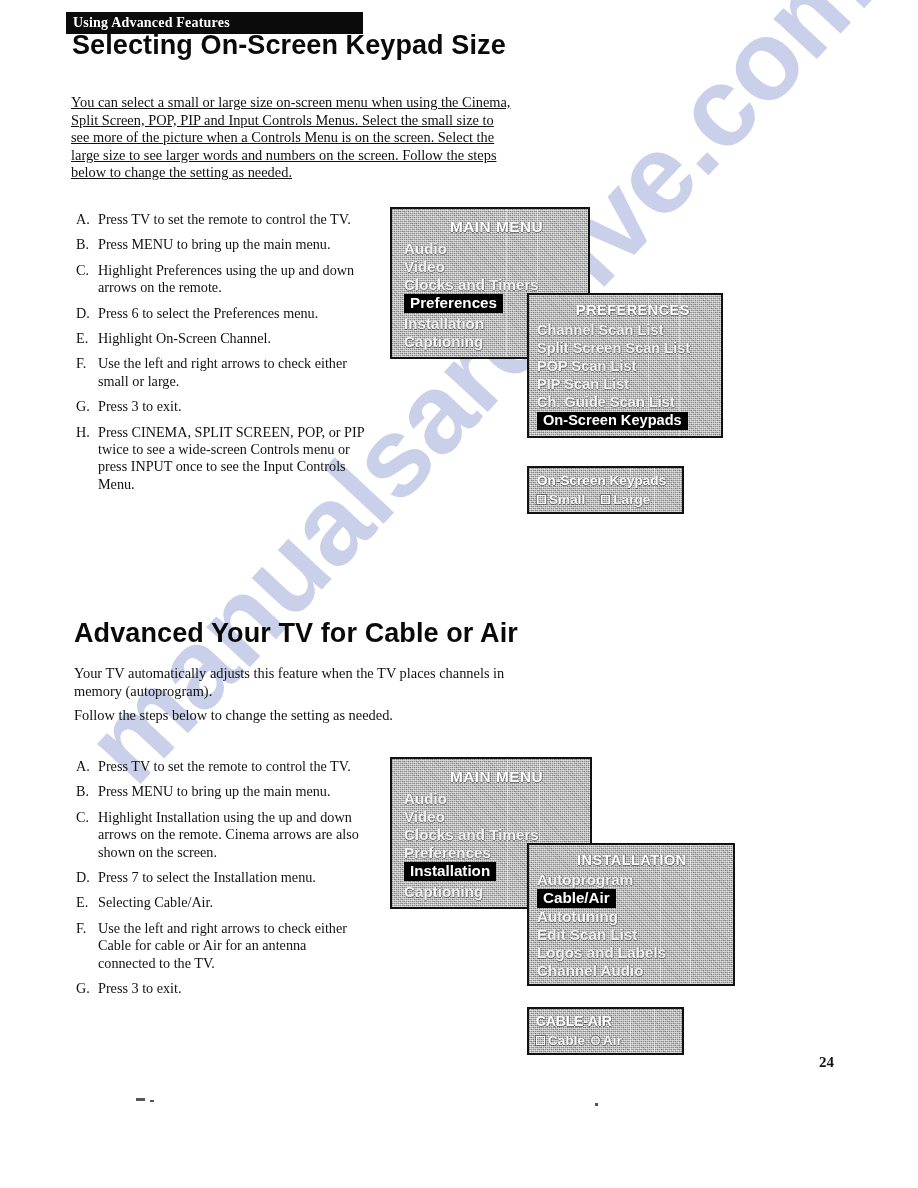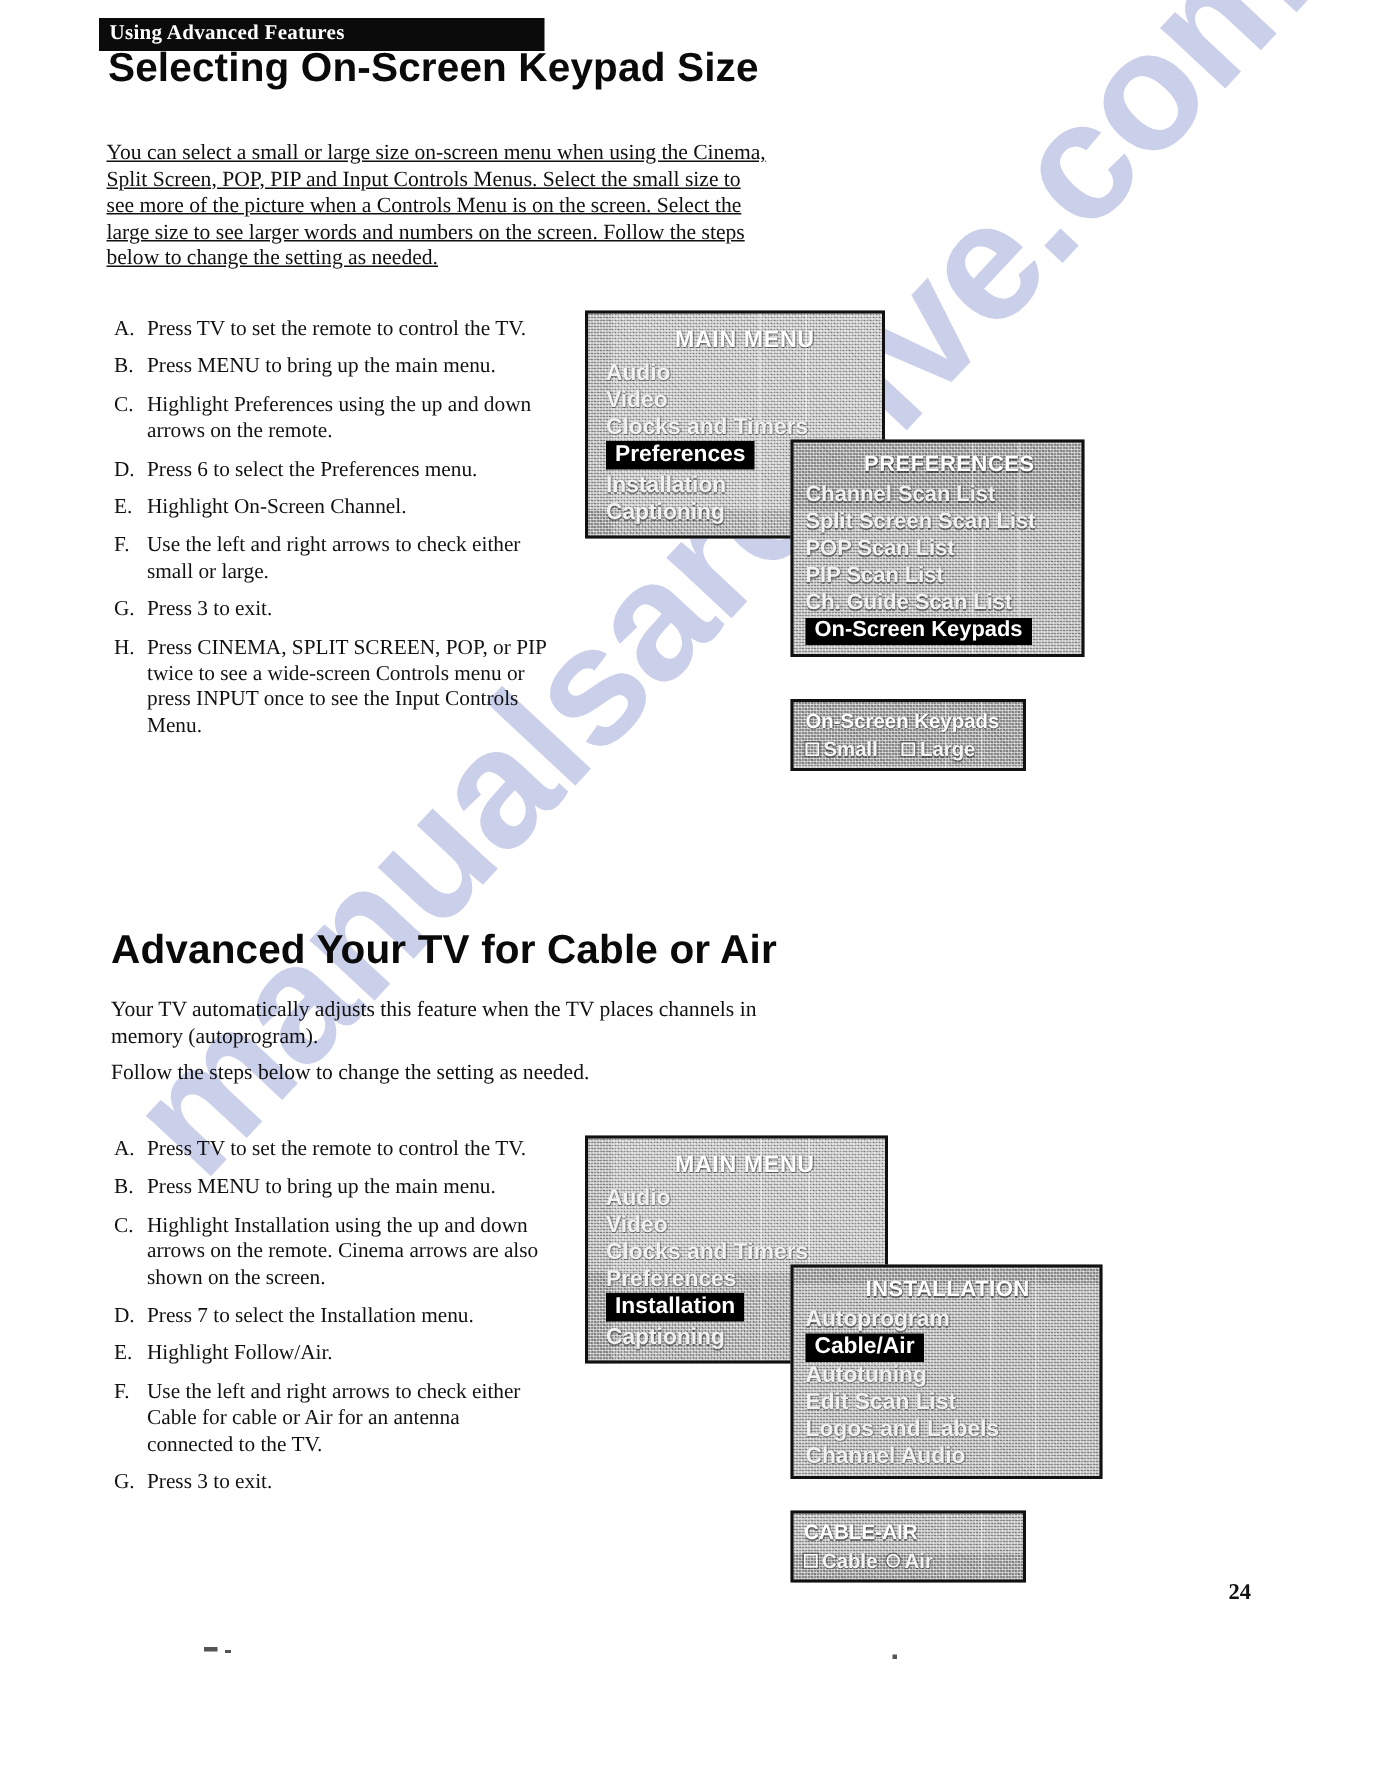--- a/index.html
+++ b/index.html
@@ -347,21 +347,21 @@
       <div class="step">
         <span class="step-letter">C.</span>
         <span class="step-text">Highlight Installation using the up and down arrows on the remote.  Cinema arrows are also shown on the screen.</span>
       </div>
       <div class="step">
         <span class="step-letter">D.</span>
         <span class="step-text">Press 7 to select the Installation menu.</span>
       </div>
       <div class="step">
         <span class="step-letter">E.</span>
-        <span class="step-text">Highlight Follow/Air.</span>
+        <span class="step-text">Selecting Cable/Air.</span>
       </div>
       <div class="step">
         <span class="step-letter">F.</span>
         <span class="step-text">Use the left and right arrows to check either Cable for cable or Air for an antenna connected to the TV.</span>
       </div>
       <div class="step">
         <span class="step-letter">G.</span>
         <span class="step-text">Press 3 to exit.</span>
       </div>
     </div>

